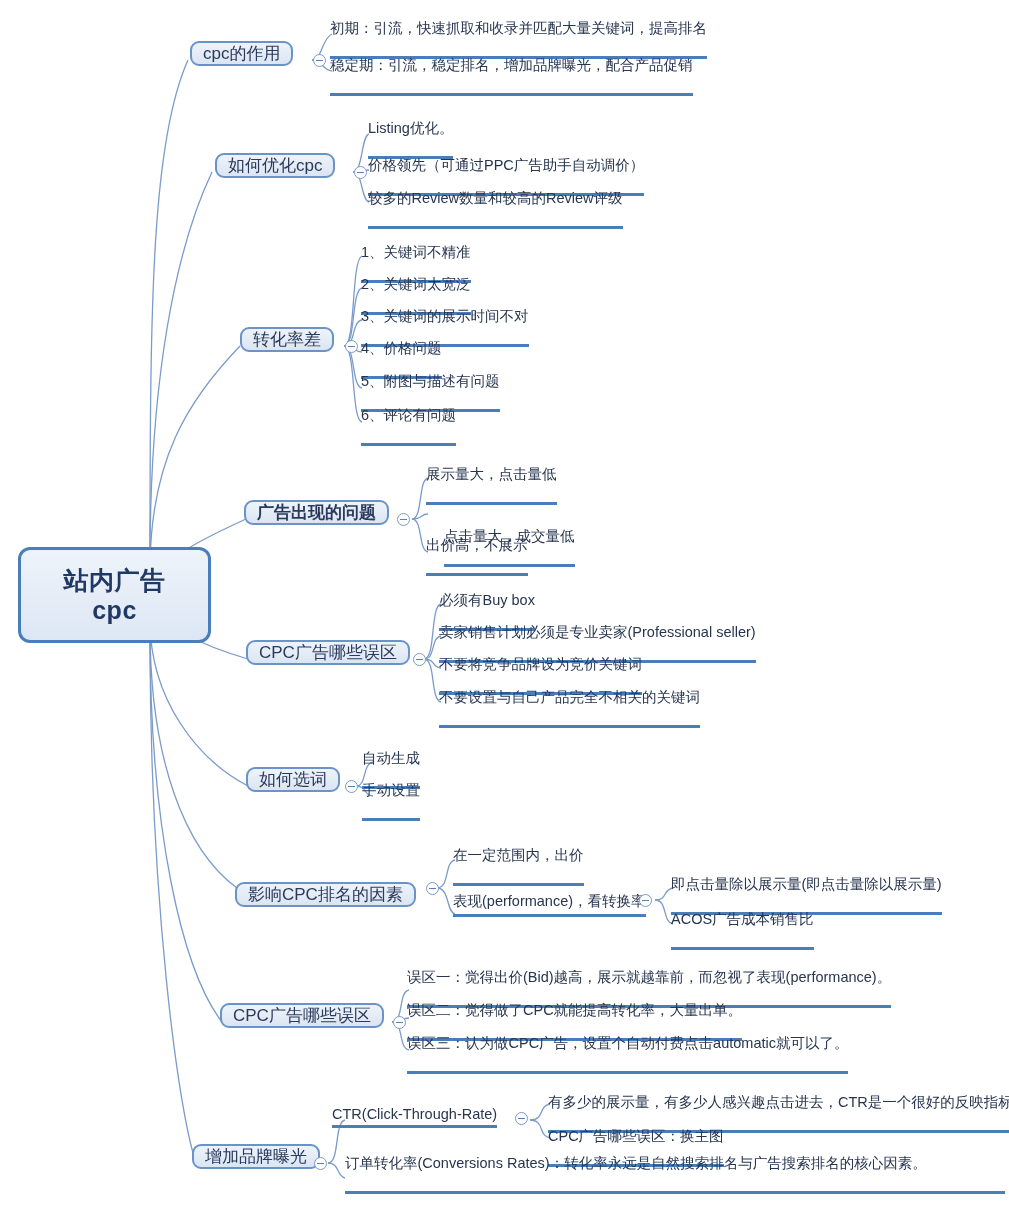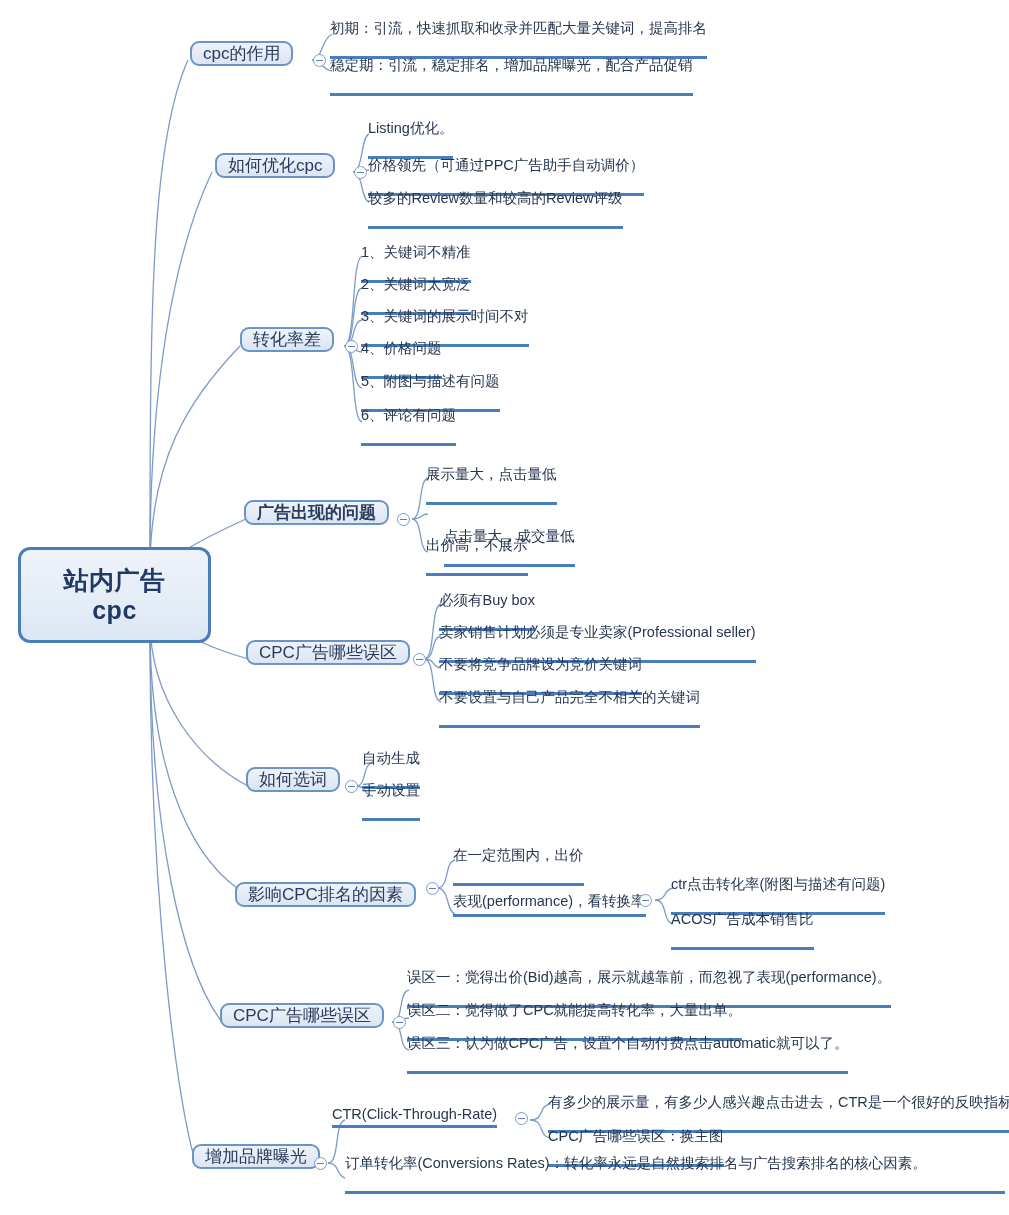--- a/index.html
+++ b/index.html
@@ -216,21 +216,21 @@
   <div class="leaf" style="left:362px; top:748px;">自动生成</div>
   <div class="leaf" style="left:362px; top:780px;">手动设置</div>
 
   <div class="node" style="left:235px; top:882px;border-radius:9px;">
     <span>影响CPC排名的因素</span>
   </div>
   <div class="toggle" style="left:426px; top:882px;"></div>
   <div class="leaf" style="left:453px; top:845px;">在一定范围内，出价</div>
   <div class="subnode" style="left:453px; top:892px;">表现(performance)，看转换率</div>
   <div class="toggle" style="left:639px; top:894px;"></div>
-  <div class="leaf" style="left:671px; top:874px;">ctr点击转化率(附图与描述有问题)</div>
+  <div class="leaf" style="left:671px; top:874px;">即点击量除以展示量(即点击量除以展示量)</div>
   <div class="leaf" style="left:671px; top:909px;">ACOS广告成本销售比</div>
 
   <div class="node" style="left:220px; top:1003px;">
     <span>CPC广告哪些误区</span>
   </div>
   <div class="toggle" style="left:393px; top:1016px;"></div>
   <div class="leaf" style="left:407px; top:967px;">误区一：觉得出价(Bid)越高，展示就越靠前，而忽视了表现(performance)。</div>
   <div class="leaf" style="left:407px; top:1000px;">误区二：觉得做了CPC就能提高转化率，大量出单。</div>
   <div class="leaf" style="left:407px; top:1033px;">误区三：认为做CPC广告，设置个自动付费点击automatic就可以了。</div>
 

